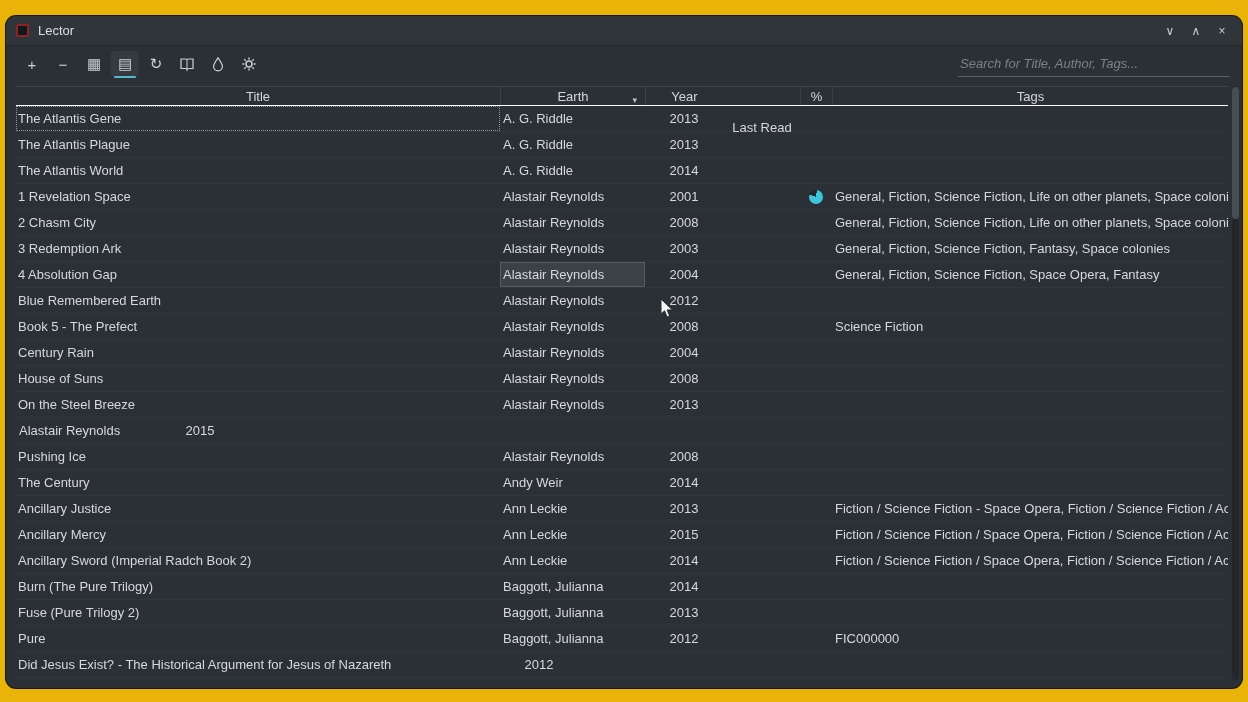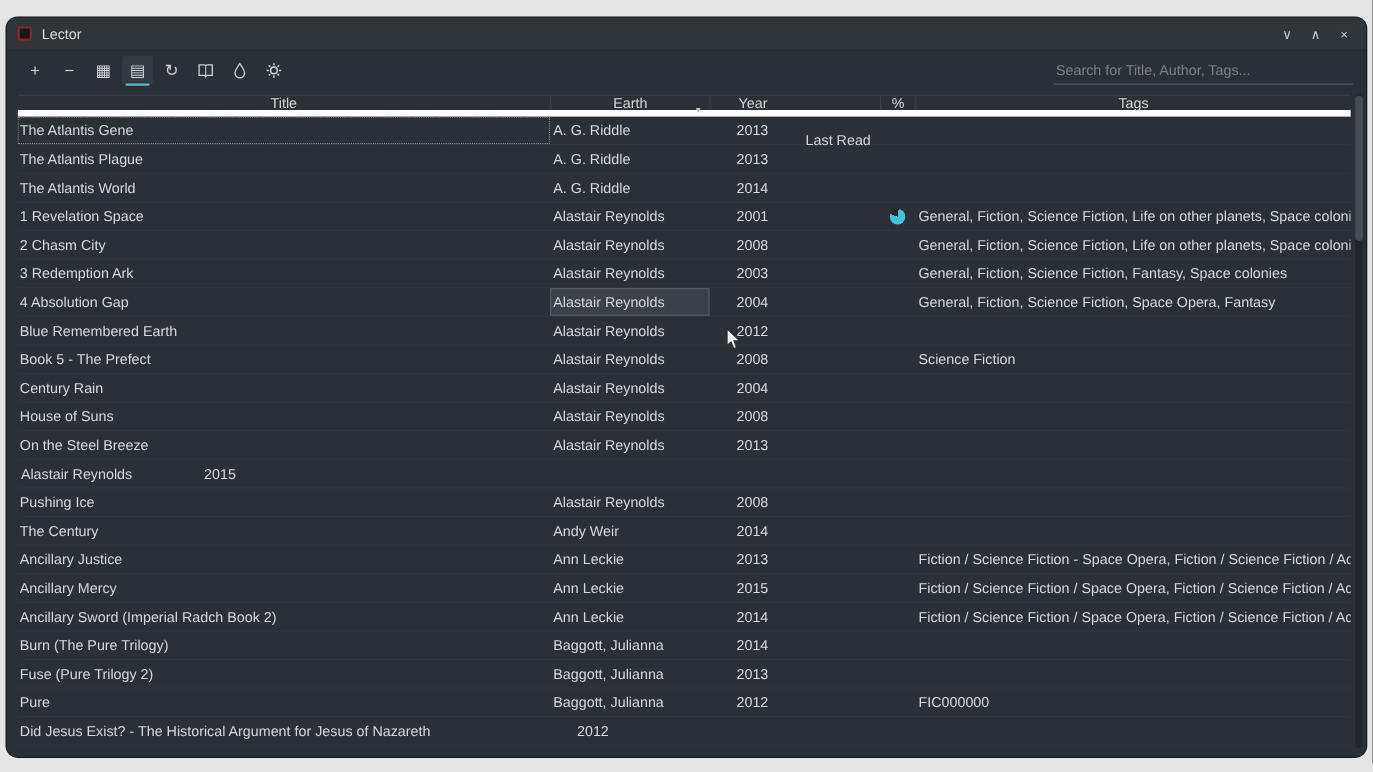--- a/index.html
+++ b/index.html
@@ -1,18 +1,18 @@
 <!DOCTYPE html>
 <html><head>
 <meta charset="utf-8">
 <style>
   * { margin:0; padding:0; box-sizing:border-box; }
   html,body { background:#000; }
   .stage {
-    position:relative; width:1248px; height:702px; background:#e5e5e5;
+    position:relative; width:1248px; height:702px; background:#eab308;
     font-family:"Liberation Sans", sans-serif; overflow:hidden;
   }
   .window {
     position:absolute; left:6px; top:16px; width:1236px; height:672px;
     background:#2b3036; border-radius:10px; overflow:hidden;
     box-shadow:0 0 0 1px #16181b;
   }
   
   .titlebar {
     height:30px; background:#30353a; display:flex; align-items:center;
@@ -38,27 +38,27 @@
   .tbtn.active { background:rgba(255,255,255,0.05); }
   .tbtn.active::after {
     content:""; position:absolute; left:3px; right:3px; bottom:-1px; height:2px;
     background:#57b6d0; border-radius:1px;
   }
   .tbtn svg { display:block; }
   .search-wrap { margin-left:auto; }
   .search-input {
     width:272px; background:transparent; border:none; outline:none;
     border-bottom:1px solid #5a5f64; color:#d2d5d8; font-size:13px;
-    padding:4px 2px 5px 2px; font-family:"Liberation Sans", sans-serif;
+    padding:4px 2px 5px 2px; font-family:"Liberation Sans", sans-serif;font-style:italic;
   }
   .search-input::placeholder { color:#7c8186; }
   
   .table-area { position:absolute; left:10px; right:14px; top:70px; bottom:4px; overflow:hidden; }
   .thead {
-    display:flex; height:20px; border-top:1px solid #3e4449; border-bottom:6px solid #ffffff;
+    display:flex; height:20px; border-top:1px solid #3e4449; border-bottom:1px solid #ffffff;
     color:#d4d7da; font-size:13px;
   }
   .th {
     display:flex; align-items:center; justify-content:center;
     border-left:1px solid #3a4045; position:relative;
   }
   .th:first-child { border-left:none; }
   .sort-ind { font-size:9px; color:#b9bec2; position:absolute; right:8px; top:8px; }
   .tr { display:flex; height:26px; border-bottom:1px solid rgba(255,255,255,0.030); }
   .td {

